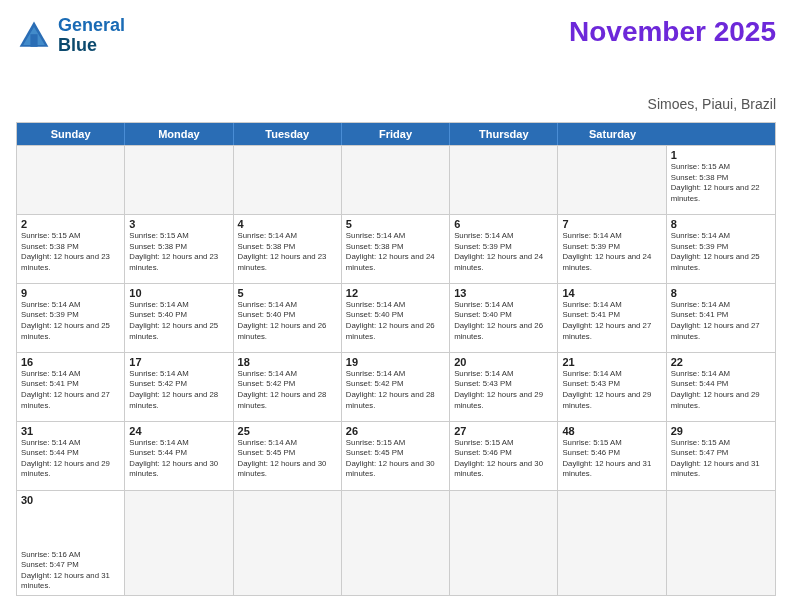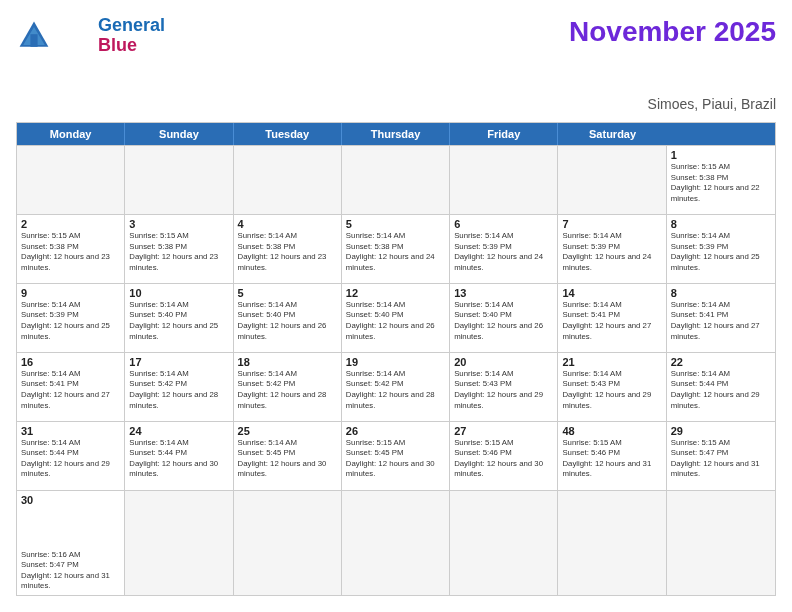--- a/index.html
+++ b/index.html
@@ -26,21 +26,20 @@
     .logo {
       display: flex;
       align-items: center;
       gap: 6px;
     }
     .logo-text {
       font-size: 18px;
       font-weight: bold;
       color: #333;
       line-height: 1.1;
-      margin-left: 40px;
     }
     .logo-text span {
       color: #1a6bb5;
     }
     .logo-icon {
       width: 36px;
       height: 36px;
     }
     .title-block {
       text-align: right;
@@ -120,36 +119,36 @@
 <div class="page">
   <div class="header">
     <div class="logo">
       <svg class="logo-icon" viewBox="0 0 40 40">
         <polygon points="20,4 36,32 4,32" fill="#2a6db5"></polygon>
         <polygon points="20,10 32,30 8,30" fill="#5aaae0" opacity="0.5"></polygon>
         <rect x="16" y="18" width="8" height="14" fill="#2a6db5"></rect>
       </svg>
       <div class="logo-text">
         <div><span>General</span></div>
-        <div><span style="color:#be185d;font-weight:bold;">Blue</span></div>
+        <div><span style="color:#0c4a6e;font-weight:bold;">Blue</span></div>
       </div>
     </div>
     <div class="title-block">
       <div class="cal-title">November 2025</div>
       <div class="cal-subtitle">Simoes, Piaui, Brazil</div>
     </div>
   </div>
 
   <div class="calendar">
     <div class="cal-header-row">
-    <div class="cal-header-cell">Monday</div>
-        <div class="cal-header-cell">Sunday</div>
+    <div class="cal-header-cell">Sunday</div>
+        <div class="cal-header-cell">Monday</div>
         <div class="cal-header-cell">Tuesday</div>
+        <div class="cal-header-cell">Friday</div>
         <div class="cal-header-cell">Thursday</div>
-        <div class="cal-header-cell">Friday</div>
         <div class="cal-header-cell">Saturday</div>
       </div>
     <div class="cal-body">
     <div class="cal-row">
           <div class="cal-cell empty"></div>
           <div class="cal-cell empty"></div>
           <div class="cal-cell empty"></div>
           <div class="cal-cell empty"></div>
           <div class="cal-cell empty"></div>
           <div class="cal-cell empty"></div>

